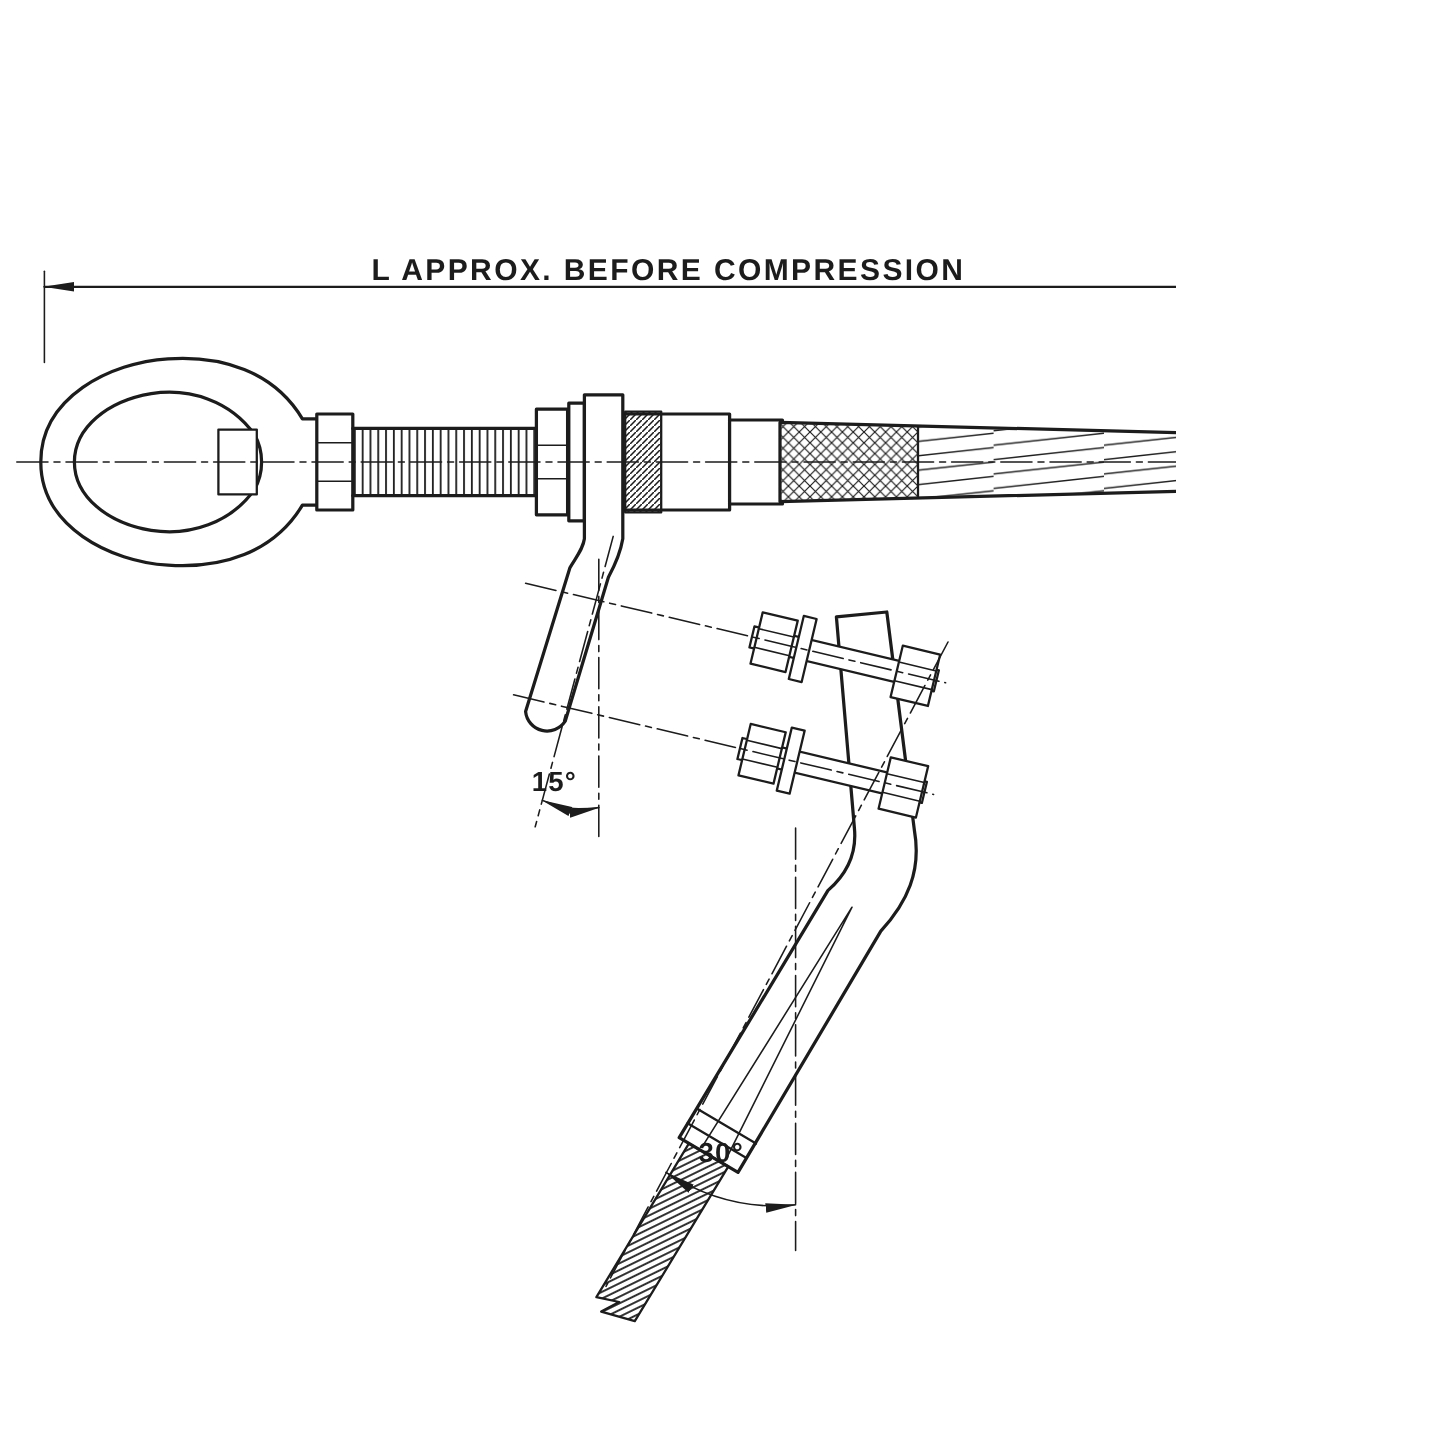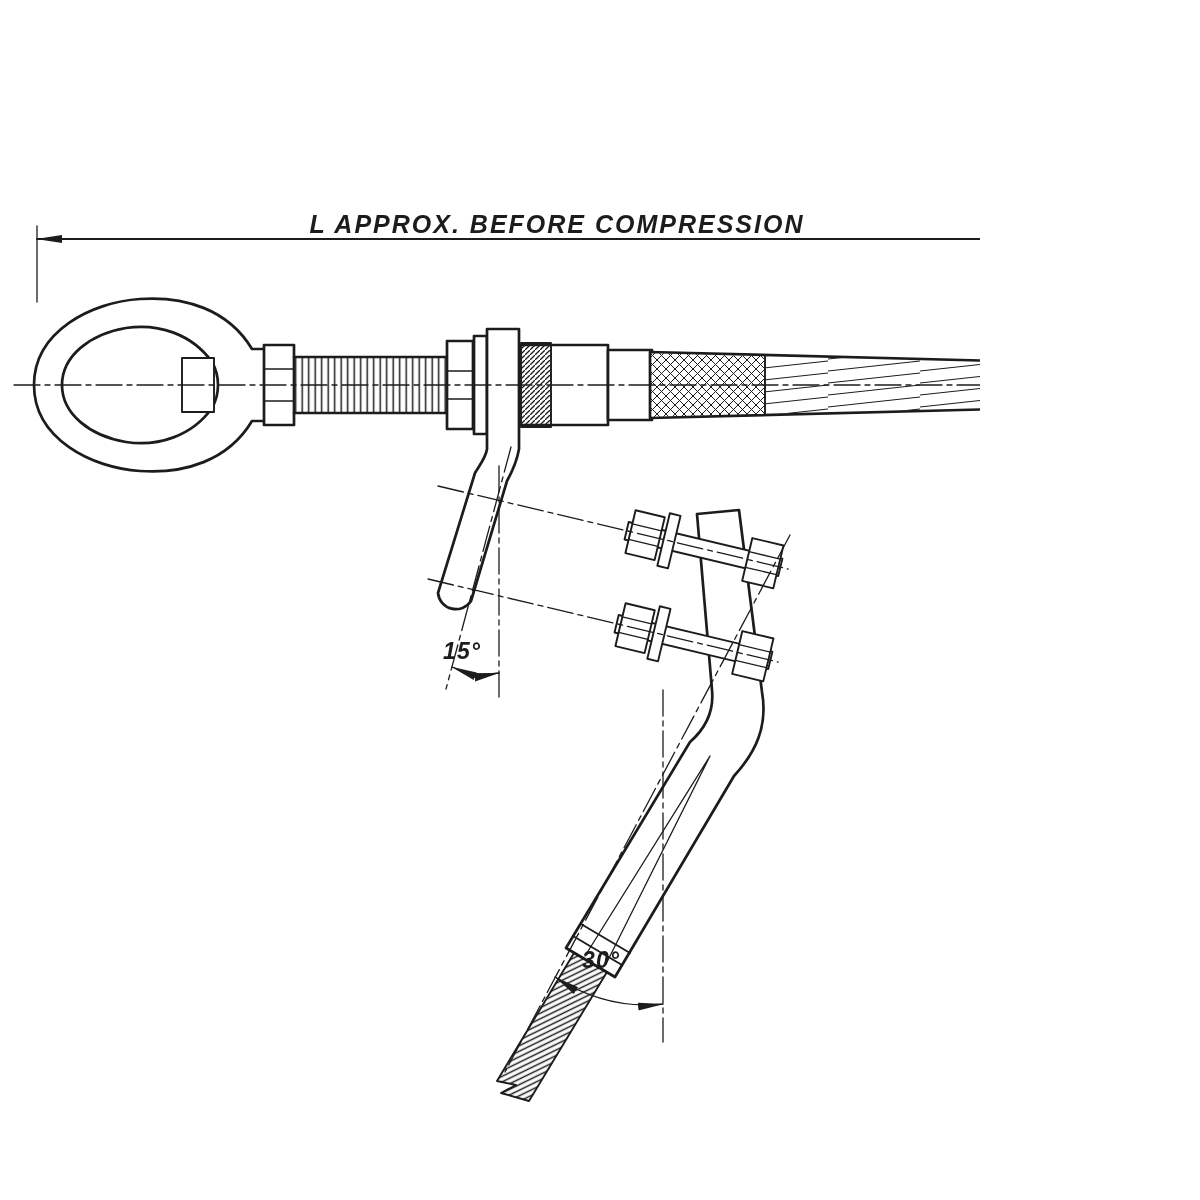--- a/index.html
+++ b/index.html
@@ -1,16 +1,16 @@
 <!DOCTYPE html>
 <html style="--ink: #1c1c1c; --paper: #ffffff;"><head>
 <meta charset="utf-8">
 <style>
   html,body{margin:0;padding:0;background:var(--paper,#ffffff);}
-  .stage{width:980px;height:1200px;background:var(--paper,#ffffff);overflow:hidden;font-style:italic;}
+  .stage{width:980px;height:1200px;background:var(--paper,#ffffff);overflow:hidden;}
   svg{display:block;}
   .s{stroke:var(--ink,#1c1c1c);stroke-linecap:round;stroke-linejoin:round;}
   .nf{fill:none;}
   .pf{fill:var(--paper,#ffffff);}
   .w1{stroke-width:1.3;}
   .w2{stroke-width:1.9;}
   .w3{stroke-width:2.7;}
   .cl{stroke-dasharray:26 5 5 5;}
   .arrow-fill{fill:var(--ink,#1c1c1c);stroke:none;}
   text{fill:var(--ink,#1c1c1c);font-family:"Liberation Sans","DejaVu Sans",sans-serif;font-weight:700;}

